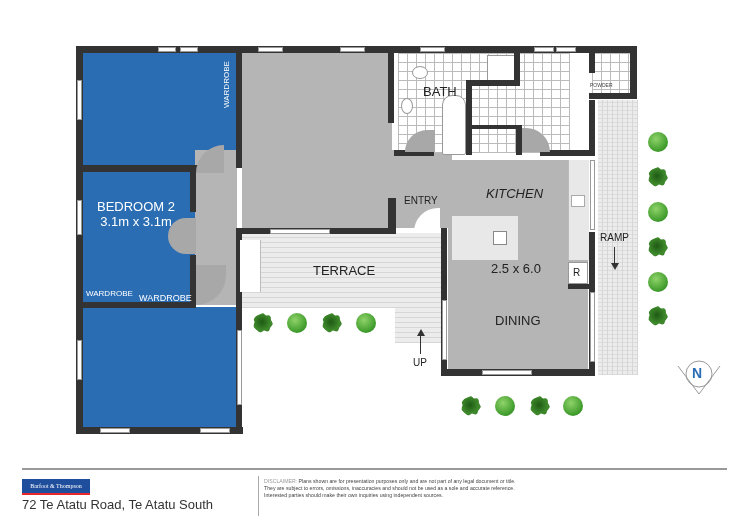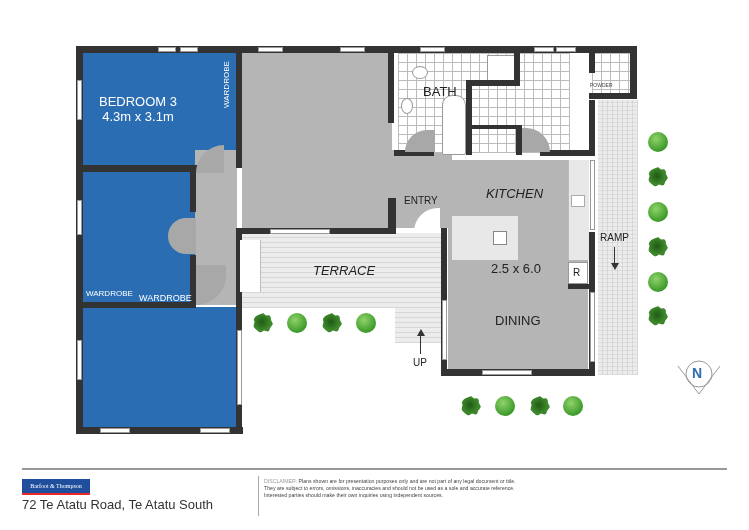--- a/index.html
+++ b/index.html
@@ -100,38 +100,38 @@
   <div class="win" style="left:482px;top:370px;width:50px;height:5px;"></div>
 
   <div class="door" style="left:196px;top:145px;width:28px;height:28px;border-radius:28px 0 0 0;"></div>
   <div class="door" style="left:168px;top:218px;width:28px;height:36px;border-radius:28px 0 0 28px;"></div>
   <div class="door" style="left:196px;top:265px;width:30px;height:40px;border-radius:0 0 30px 0;"></div>
   <div class="door" style="left:405px;top:130px;width:30px;height:22px;border-radius:30px 0 0 0;"></div>
   <div class="door" style="left:522px;top:128px;width:28px;height:24px;border-radius:0 28px 0 0;"></div>
   <div class="abs" style="left:414px;top:208px;width:26px;height:24px;background:#fff;border-radius:26px 0 0 0;"></div>
   <div class="abs" style="left:240px;top:240px;width:20px;height:52px;background:#fff;border-right:1px solid #bbb;"></div>
 
-  <div class="lbl lbl-w" style="left:88px;top:95px;width:100px;">
-    <div>BEDROOM 3</div>
-    <div>4.3m x 3.1m</div>
-  </div>
   <div class="lbl small-w" style="left:200px;top:80px;transform:rotate(-90deg);transform-origin:left top;top:108px;left:222px;">WARDROBE</div>
 
+  <div class="lbl lbl-w" style="left:86px;top:200px;width:100px;">
+    <div>BEDROOM 2</div>
+    <div>3.1m x 3.1m</div>
+  </div>
   <div class="lbl small-w" style="left:86px;top:289px;">WARDROBE</div>
   <div class="lbl small-w" style="left:139px;top:293px;font-size:9px;">WARDROBE</div>
 
 
 
   <div class="lbl lbl-d" style="left:423px;top:85px;">BATH</div>
   <div class="lbl" style="left:590px;top:83px;font-size:5px;color:#444;">POWDER</div>
   <div class="lbl" style="left:404px;top:195px;font-size:10px;color:#222;">ENTRY</div>
   <div class="lbl lbl-d" style="left:486px;top:187px;font-style:italic;">KITCHEN</div>
   <div class="lbl lbl-d" style="left:491px;top:262px;">2.5 x 6.0</div>
   <div class="lbl lbl-d" style="left:495px;top:314px;">DINING</div>
-  <div class="lbl lbl-d" style="left:313px;top:264px;font-style:italic;">TERRACE</div>
+  <div class="lbl lbl-d" style="left:313px;top:264px;">TERRACE</div>
   <div class="lbl small-d" style="left:600px;top:232px;">RAMP</div>
   <div class="abs" style="left:614px;top:247px;width:1px;height:18px;background:#333;"></div>
   <div class="abs" style="left:611px;top:263px;width:0;height:0;border-left:4px solid transparent;border-right:4px solid transparent;border-top:7px solid #333;"></div>
   <div class="lbl small-d" style="left:413px;top:357px;">UP</div>
   <div class="abs" style="left:420px;top:334px;width:1px;height:20px;background:#333;"></div>
   <div class="abs" style="left:417px;top:329px;width:0;height:0;border-left:4px solid transparent;border-right:4px solid transparent;border-bottom:7px solid #333;"></div>
 
   <div class="tree dark" style="left:253px;top:313px;"></div>
   <div class="tree light" style="left:287px;top:313px;"></div>
   <div class="tree dark" style="left:322px;top:313px;"></div>

